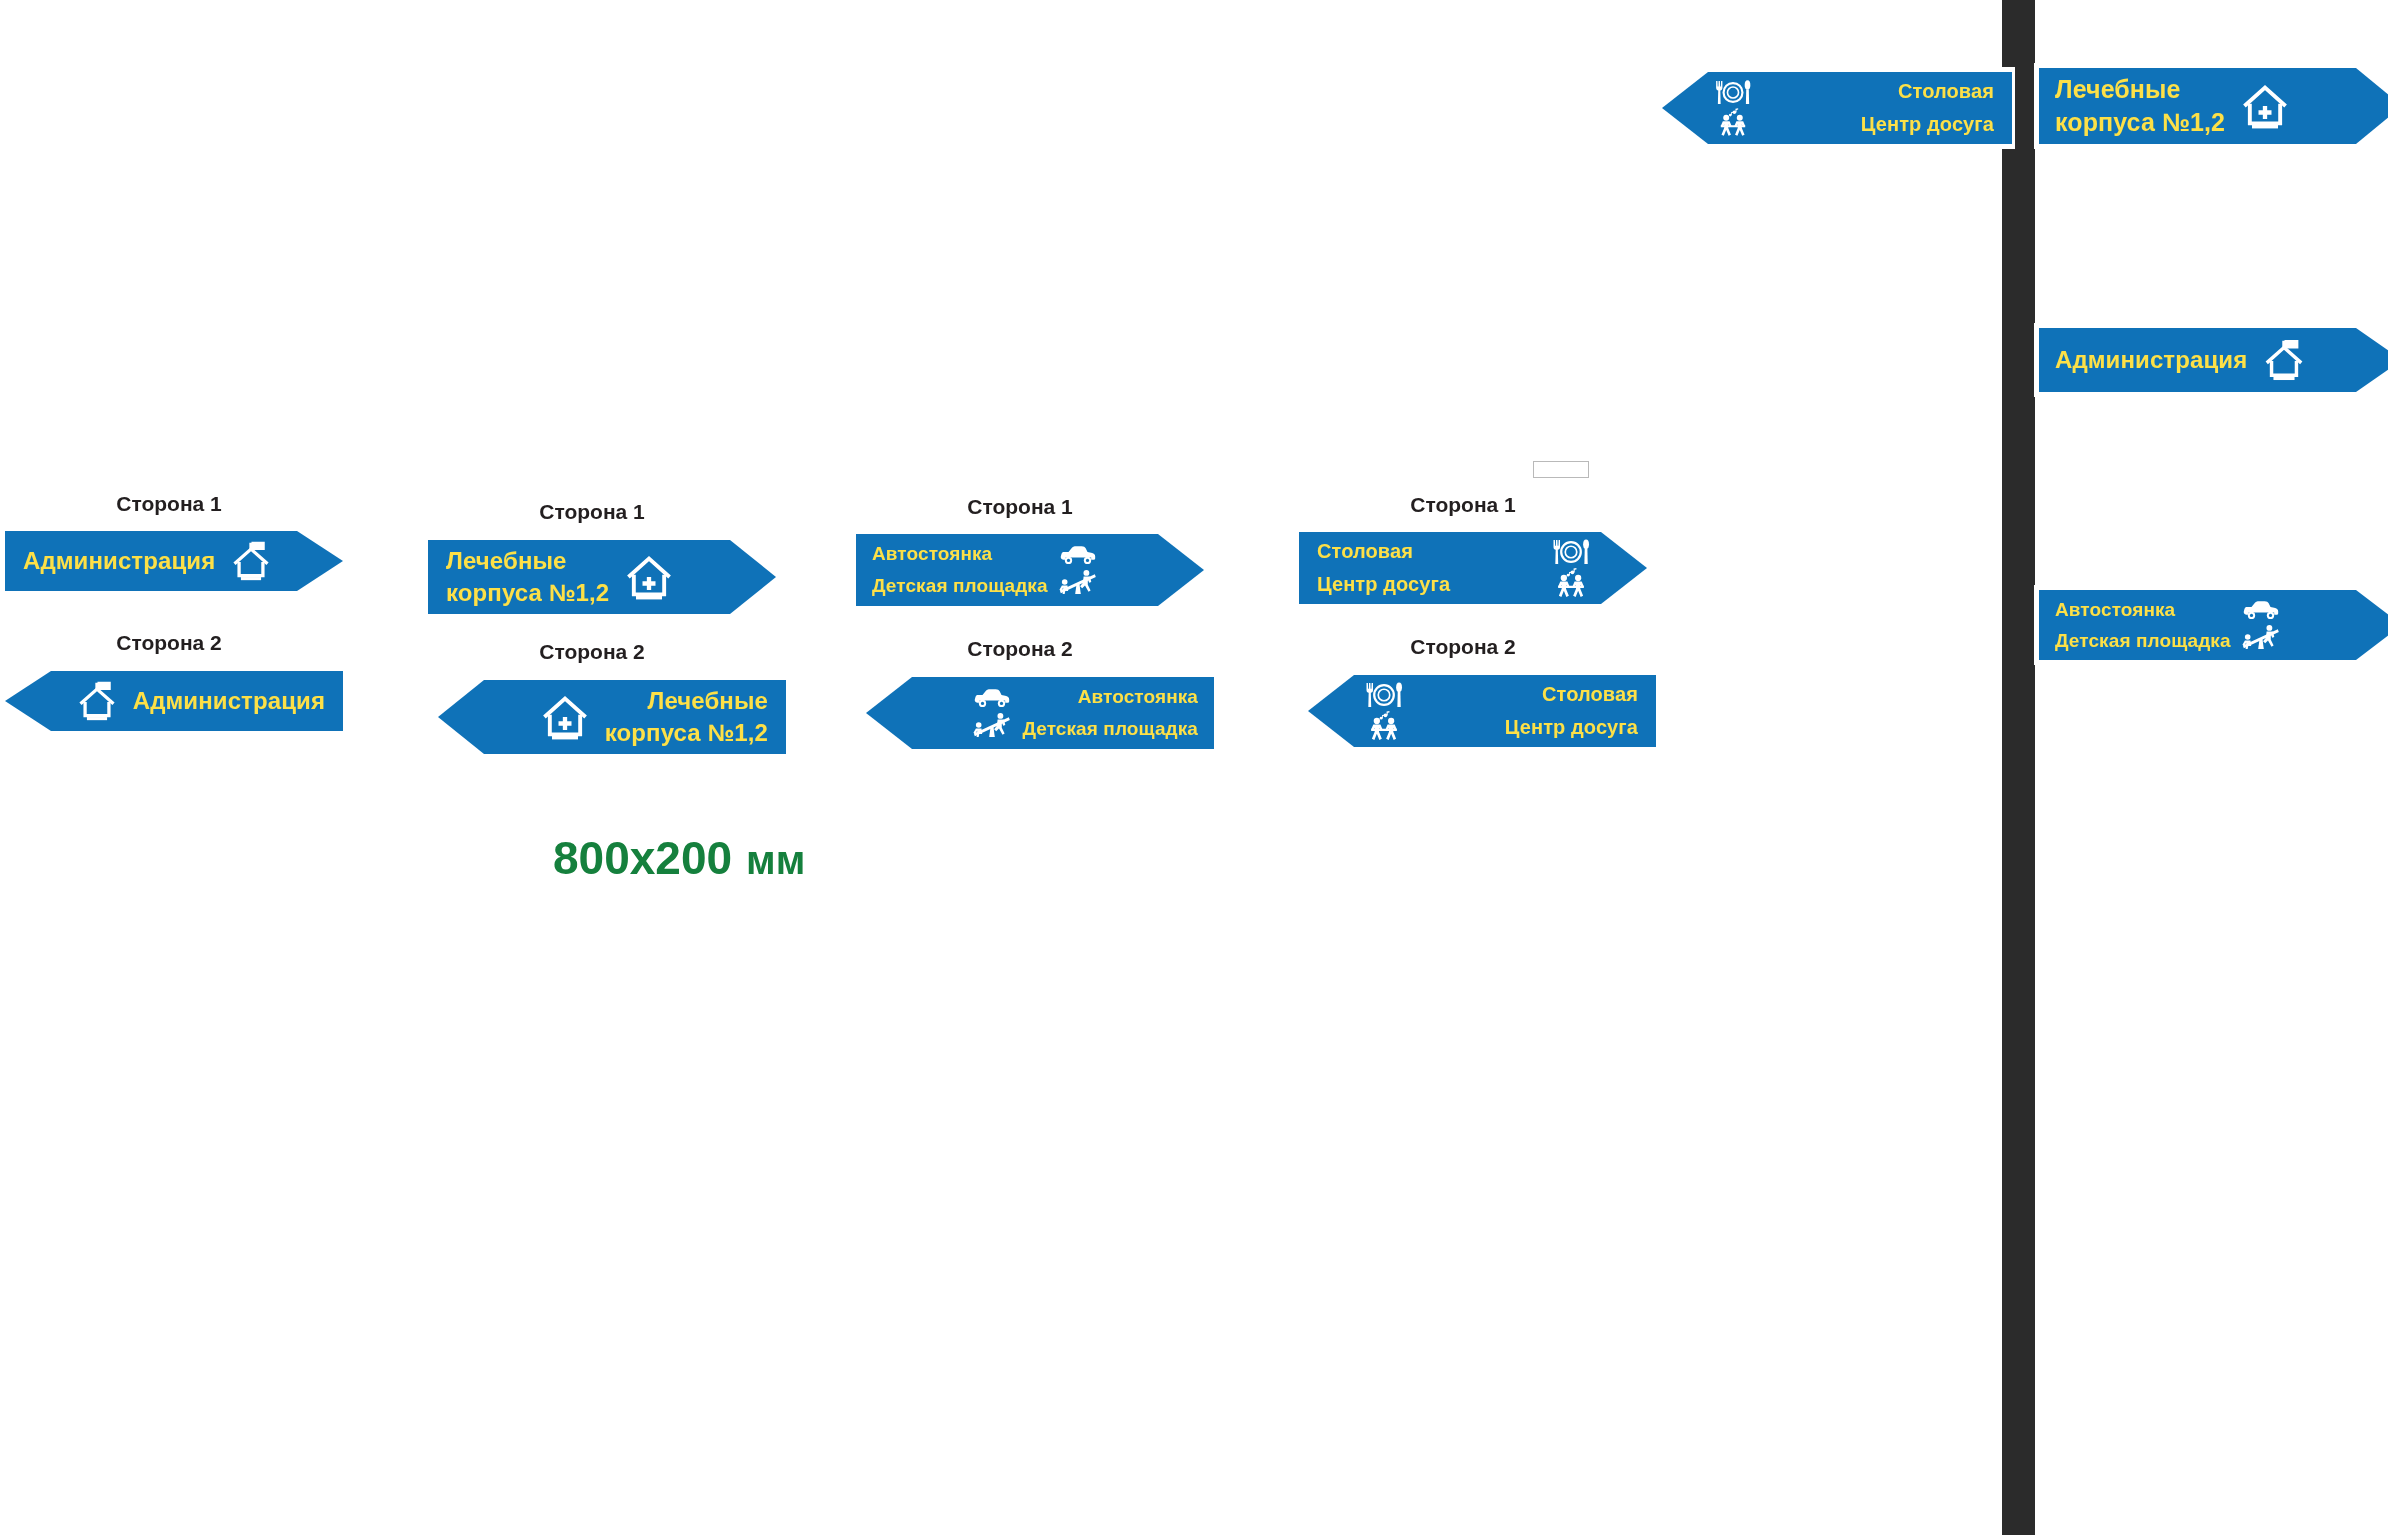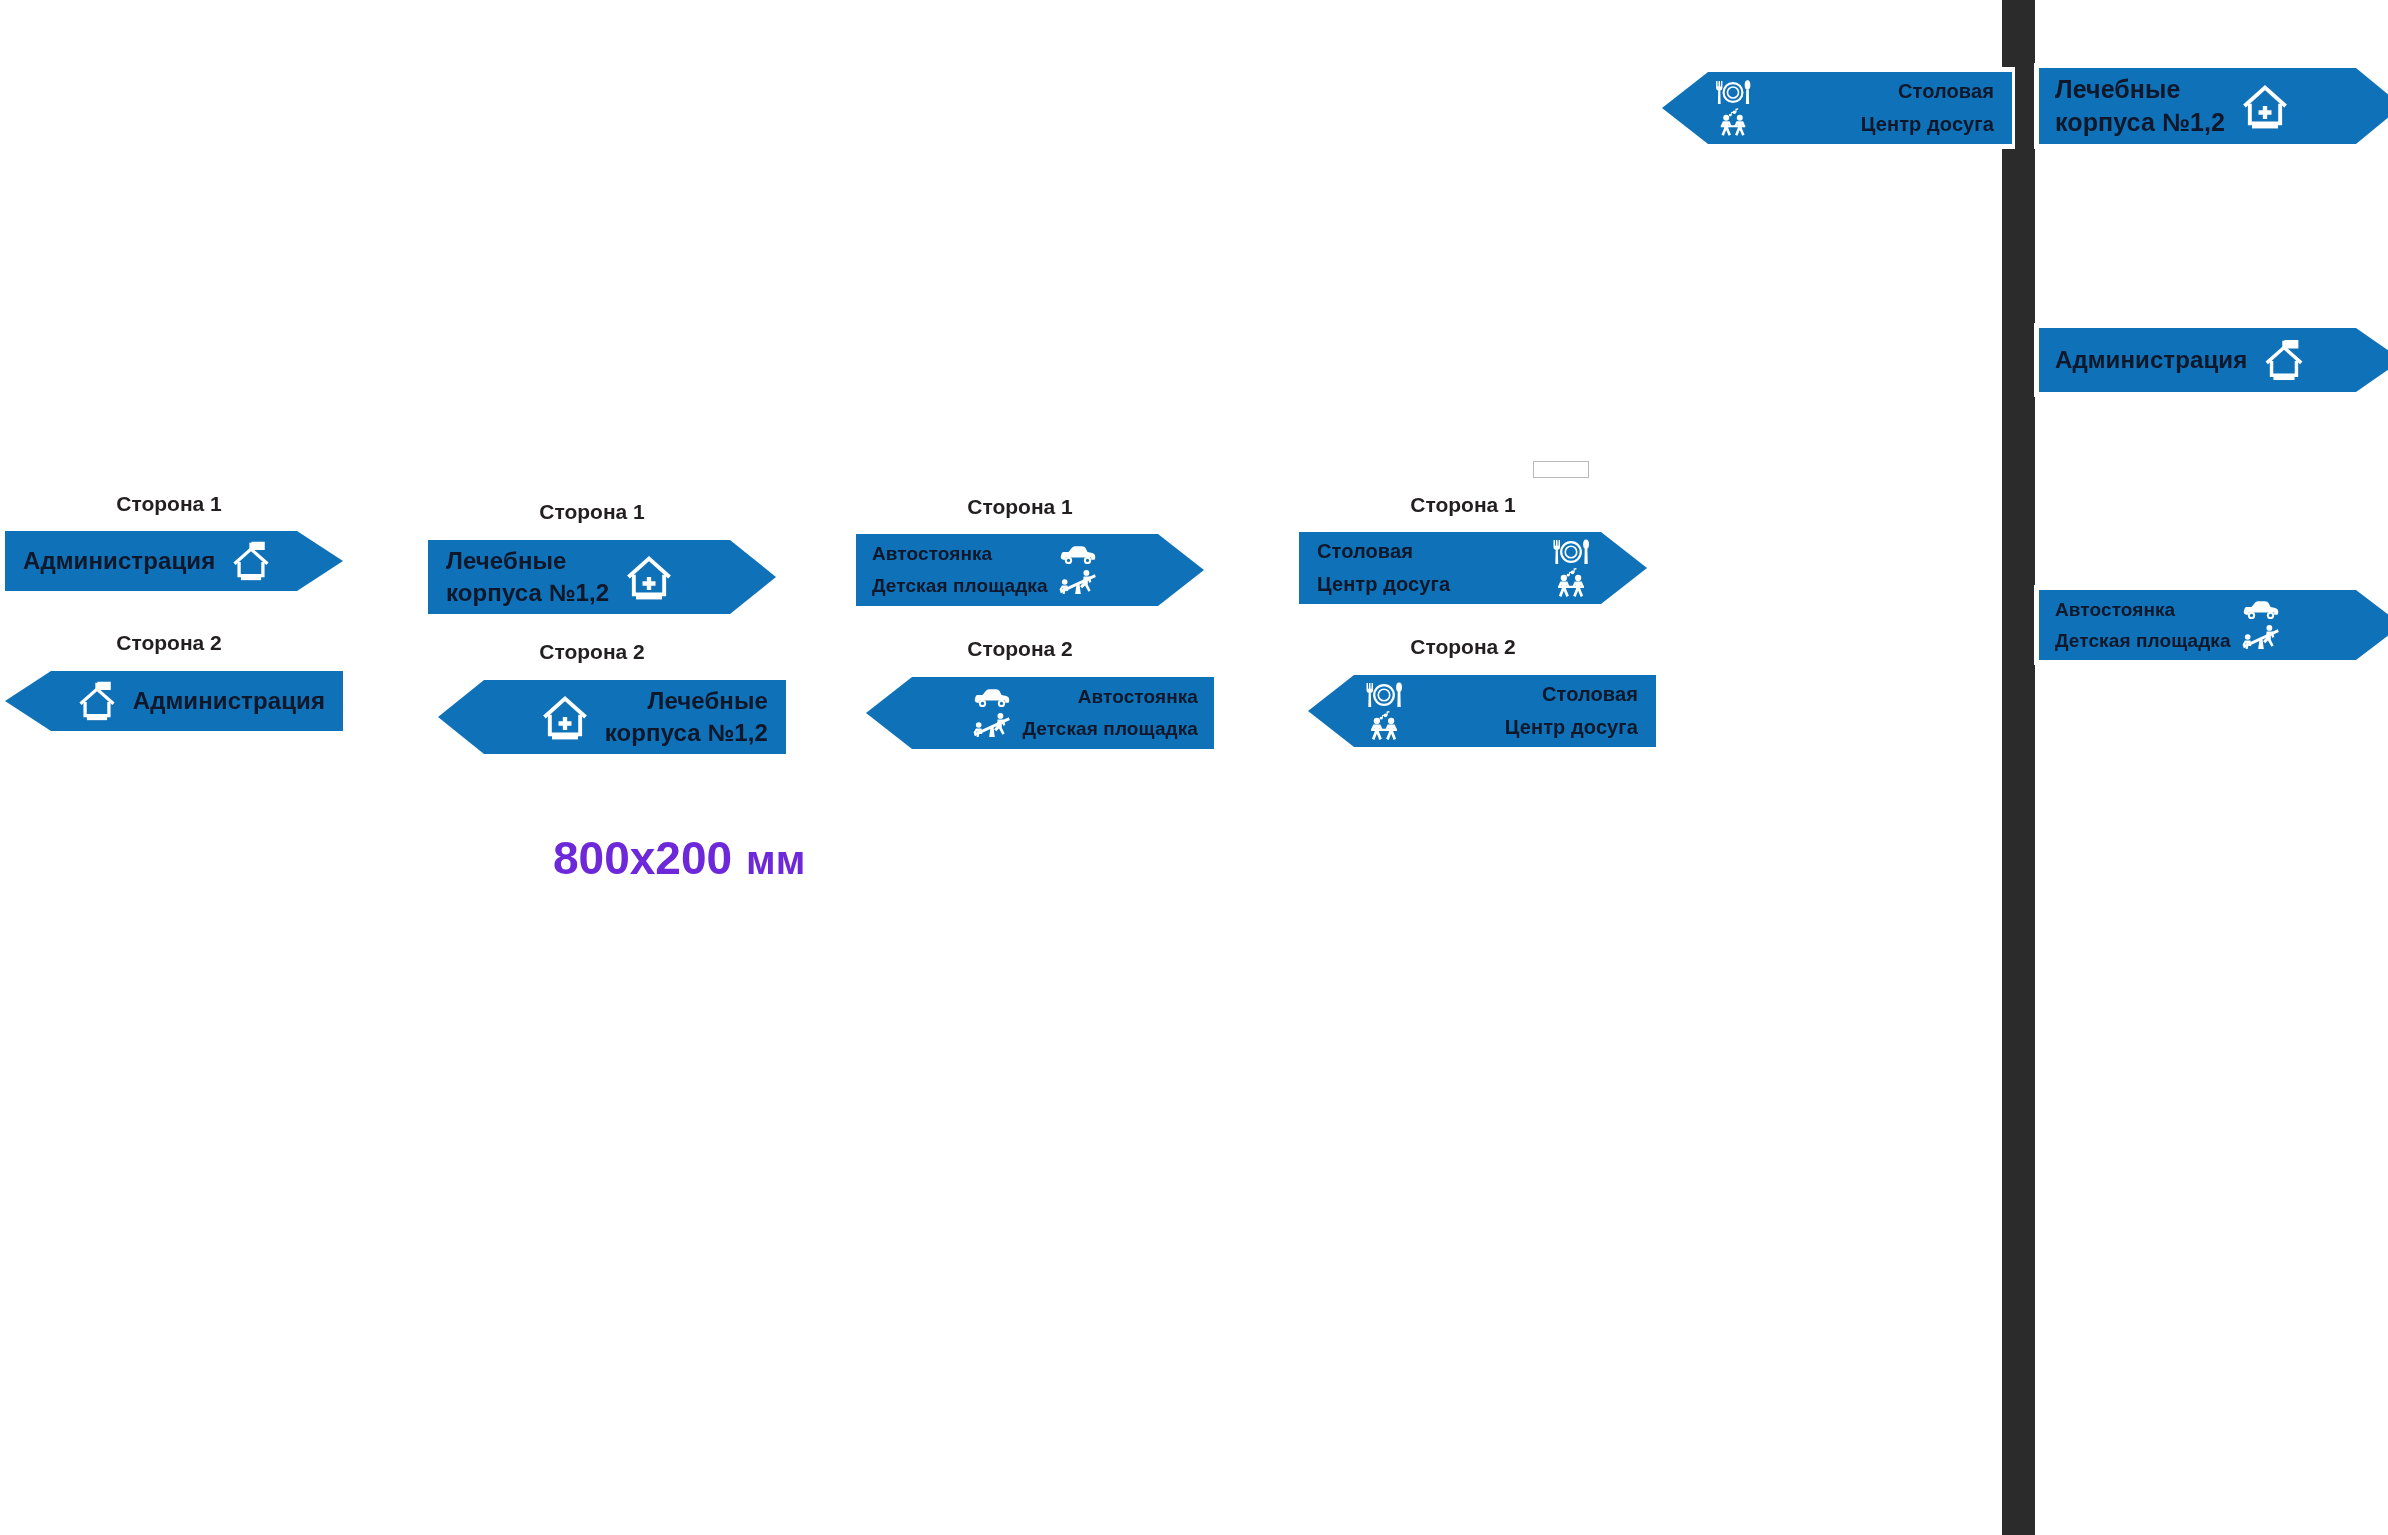--- a/index.html
+++ b/index.html
@@ -23,31 +23,31 @@
     position:absolute;background:#0f72b8;
     display:flex;align-items:center;
   }
   .sign-body.two-line{ flex-direction:column;justify-content:center; }
 
   .row{display:flex;align-items:center;width:100%;box-sizing:border-box;}
   .row.r-align{justify-content:flex-end;}
   .row.l-align{justify-content:flex-start;}
 
   .txt{
-    color:#0f172a;font-weight:bold;white-space:nowrap;letter-spacing:0.1px;
+    color:#fde047;font-weight:bold;white-space:nowrap;letter-spacing:0.1px;
   }
   .ico{flex:none;display:inline-block;}
   .ico svg{display:block;}
 
   .side-label{
     position:absolute;color:#231f20;font-weight:bold;white-space:nowrap;
     text-align:center;
   }
   .dim-label{
-    position:absolute;color:#6d28d9;font-weight:bold;white-space:nowrap;
+    position:absolute;color:#15803d;font-weight:bold;white-space:nowrap;
   }
   .dim-label .unit{font-weight:bold;}
 
   #pole{
     position:absolute;background:#2b2b2b;
   }
   #blank-box{
     position:absolute;background:#ffffff;border:1.5px solid #b9b9b9;
   }
 </style>

